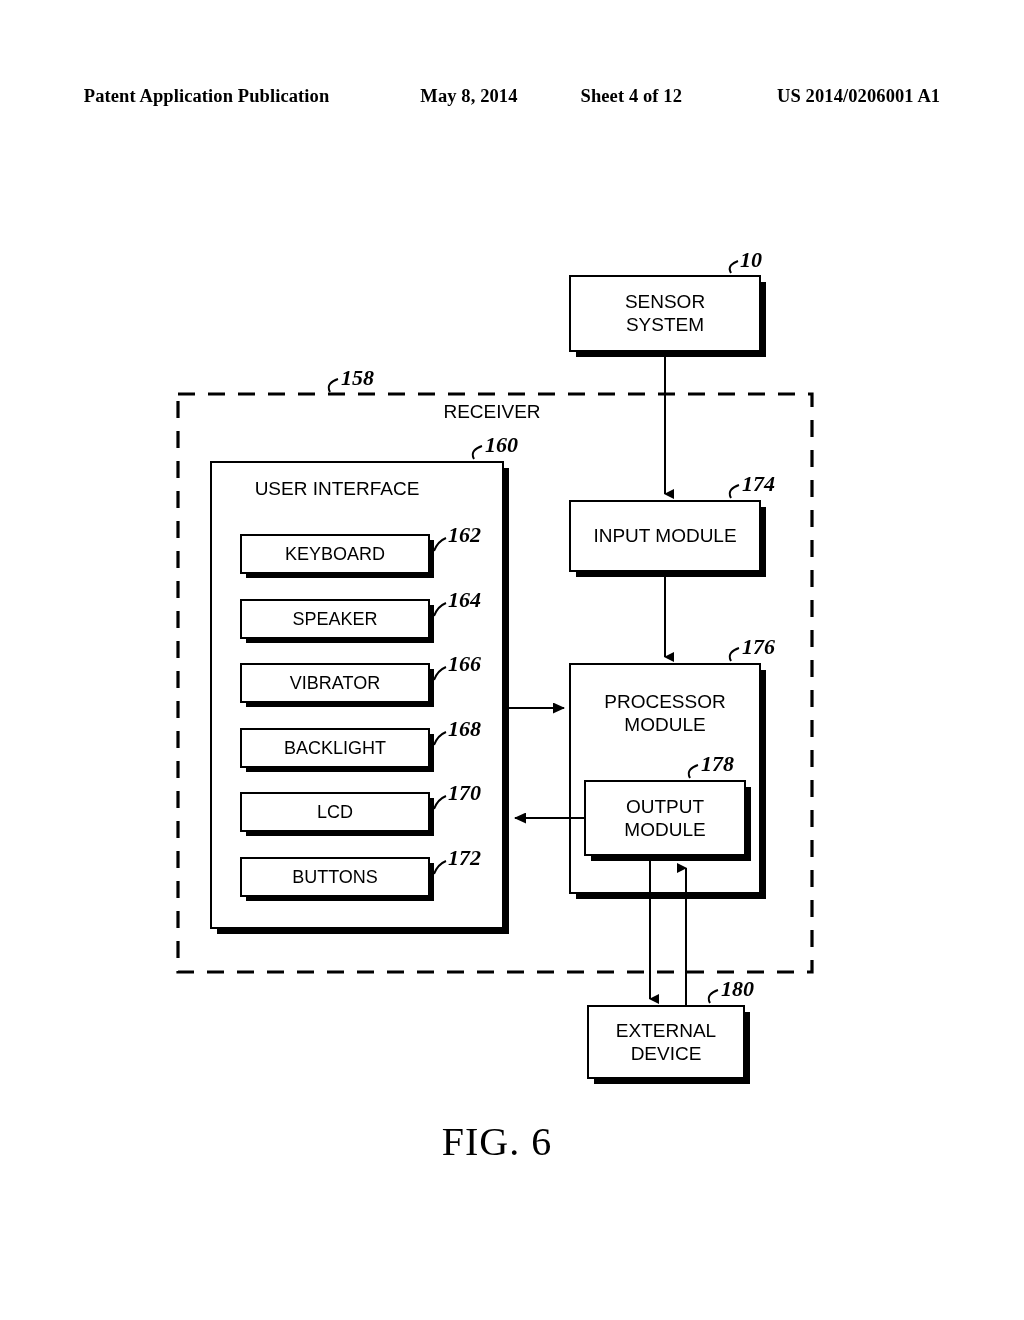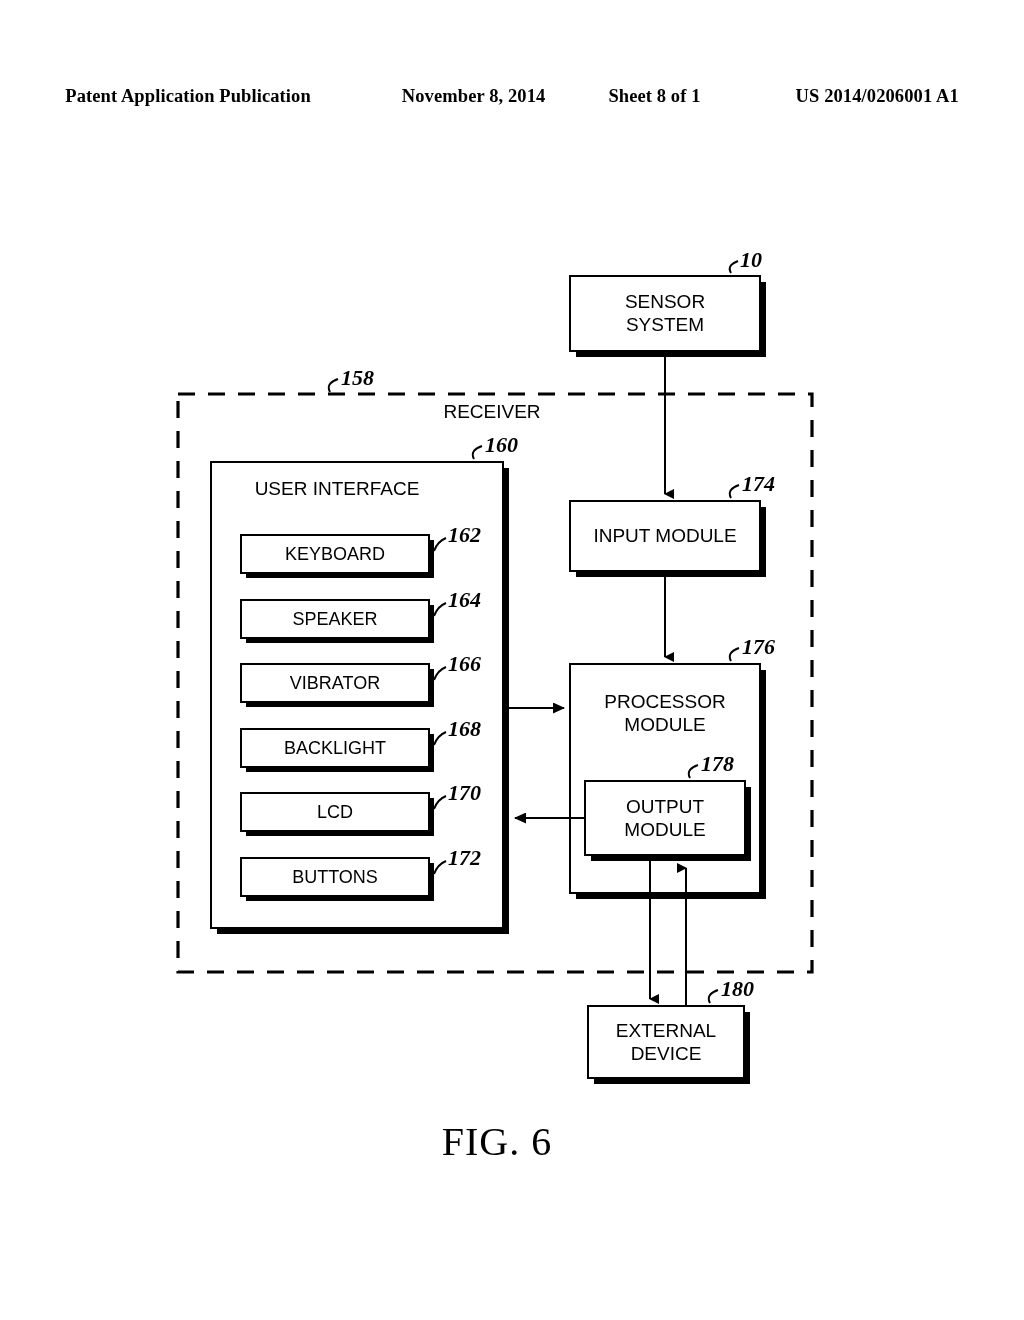--- a/index.html
+++ b/index.html
@@ -111,22 +111,22 @@
     stroke: #000000;
     stroke-width: 2;
     fill: none;
   }
 </style>
 </head>
 <body>
 
 <div class="page-header">
   <span class="hdr-pub">Patent Application Publication</span>
-  <span class="hdr-date">November 8, 2014</span>
-  <span class="hdr-sheet">Sheet 8 of 1</span>
+  <span class="hdr-date">May 8, 2014</span>
+  <span class="hdr-sheet">Sheet 4 of 12</span>
   <span class="hdr-num">US 2014/0206001 A1</span>
 </div>
 
 <div id="diagram">
 <svg width="1024" height="1320" viewBox="0 0 1024 1320" xmlns="http://www.w3.org/2000/svg">
 
   <defs>
     <marker id="arrowDown" markerWidth="12" markerHeight="12" refX="6" refY="9" orient="auto" markerUnits="userSpaceOnUse">
       <path d="M1,0 L6,10 L11,0 Z" fill="#000"></path>
     </marker>

